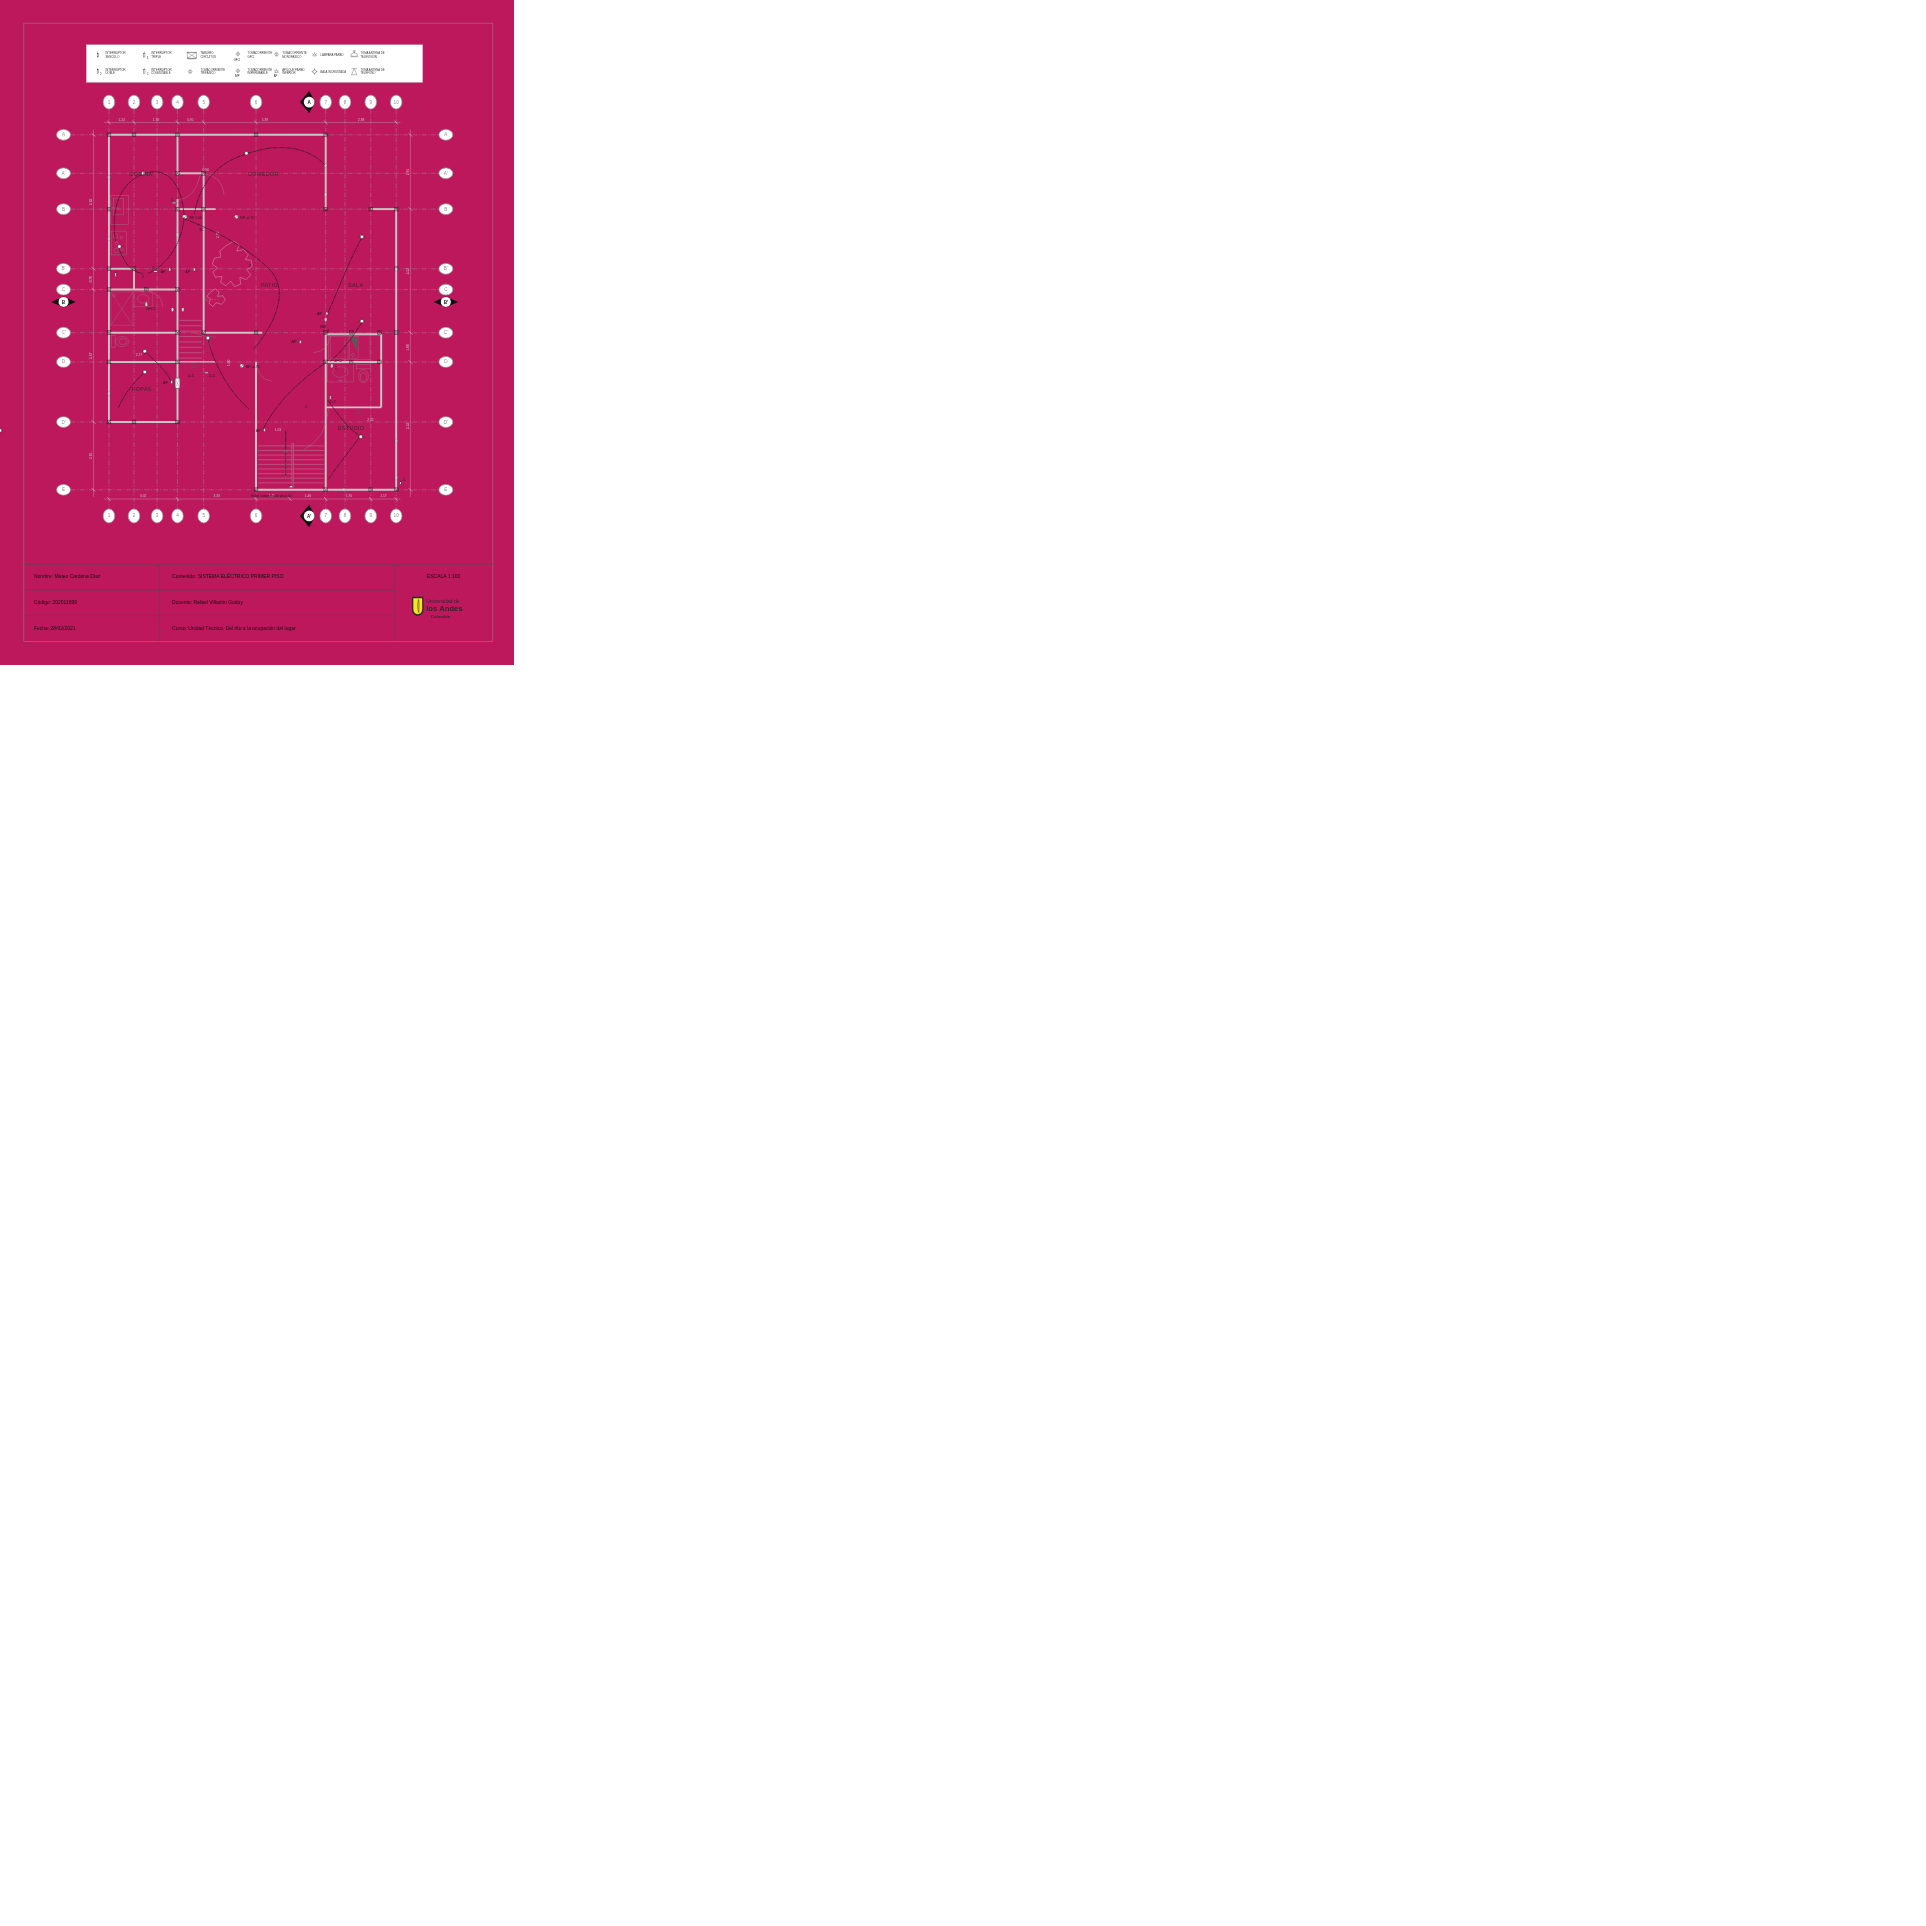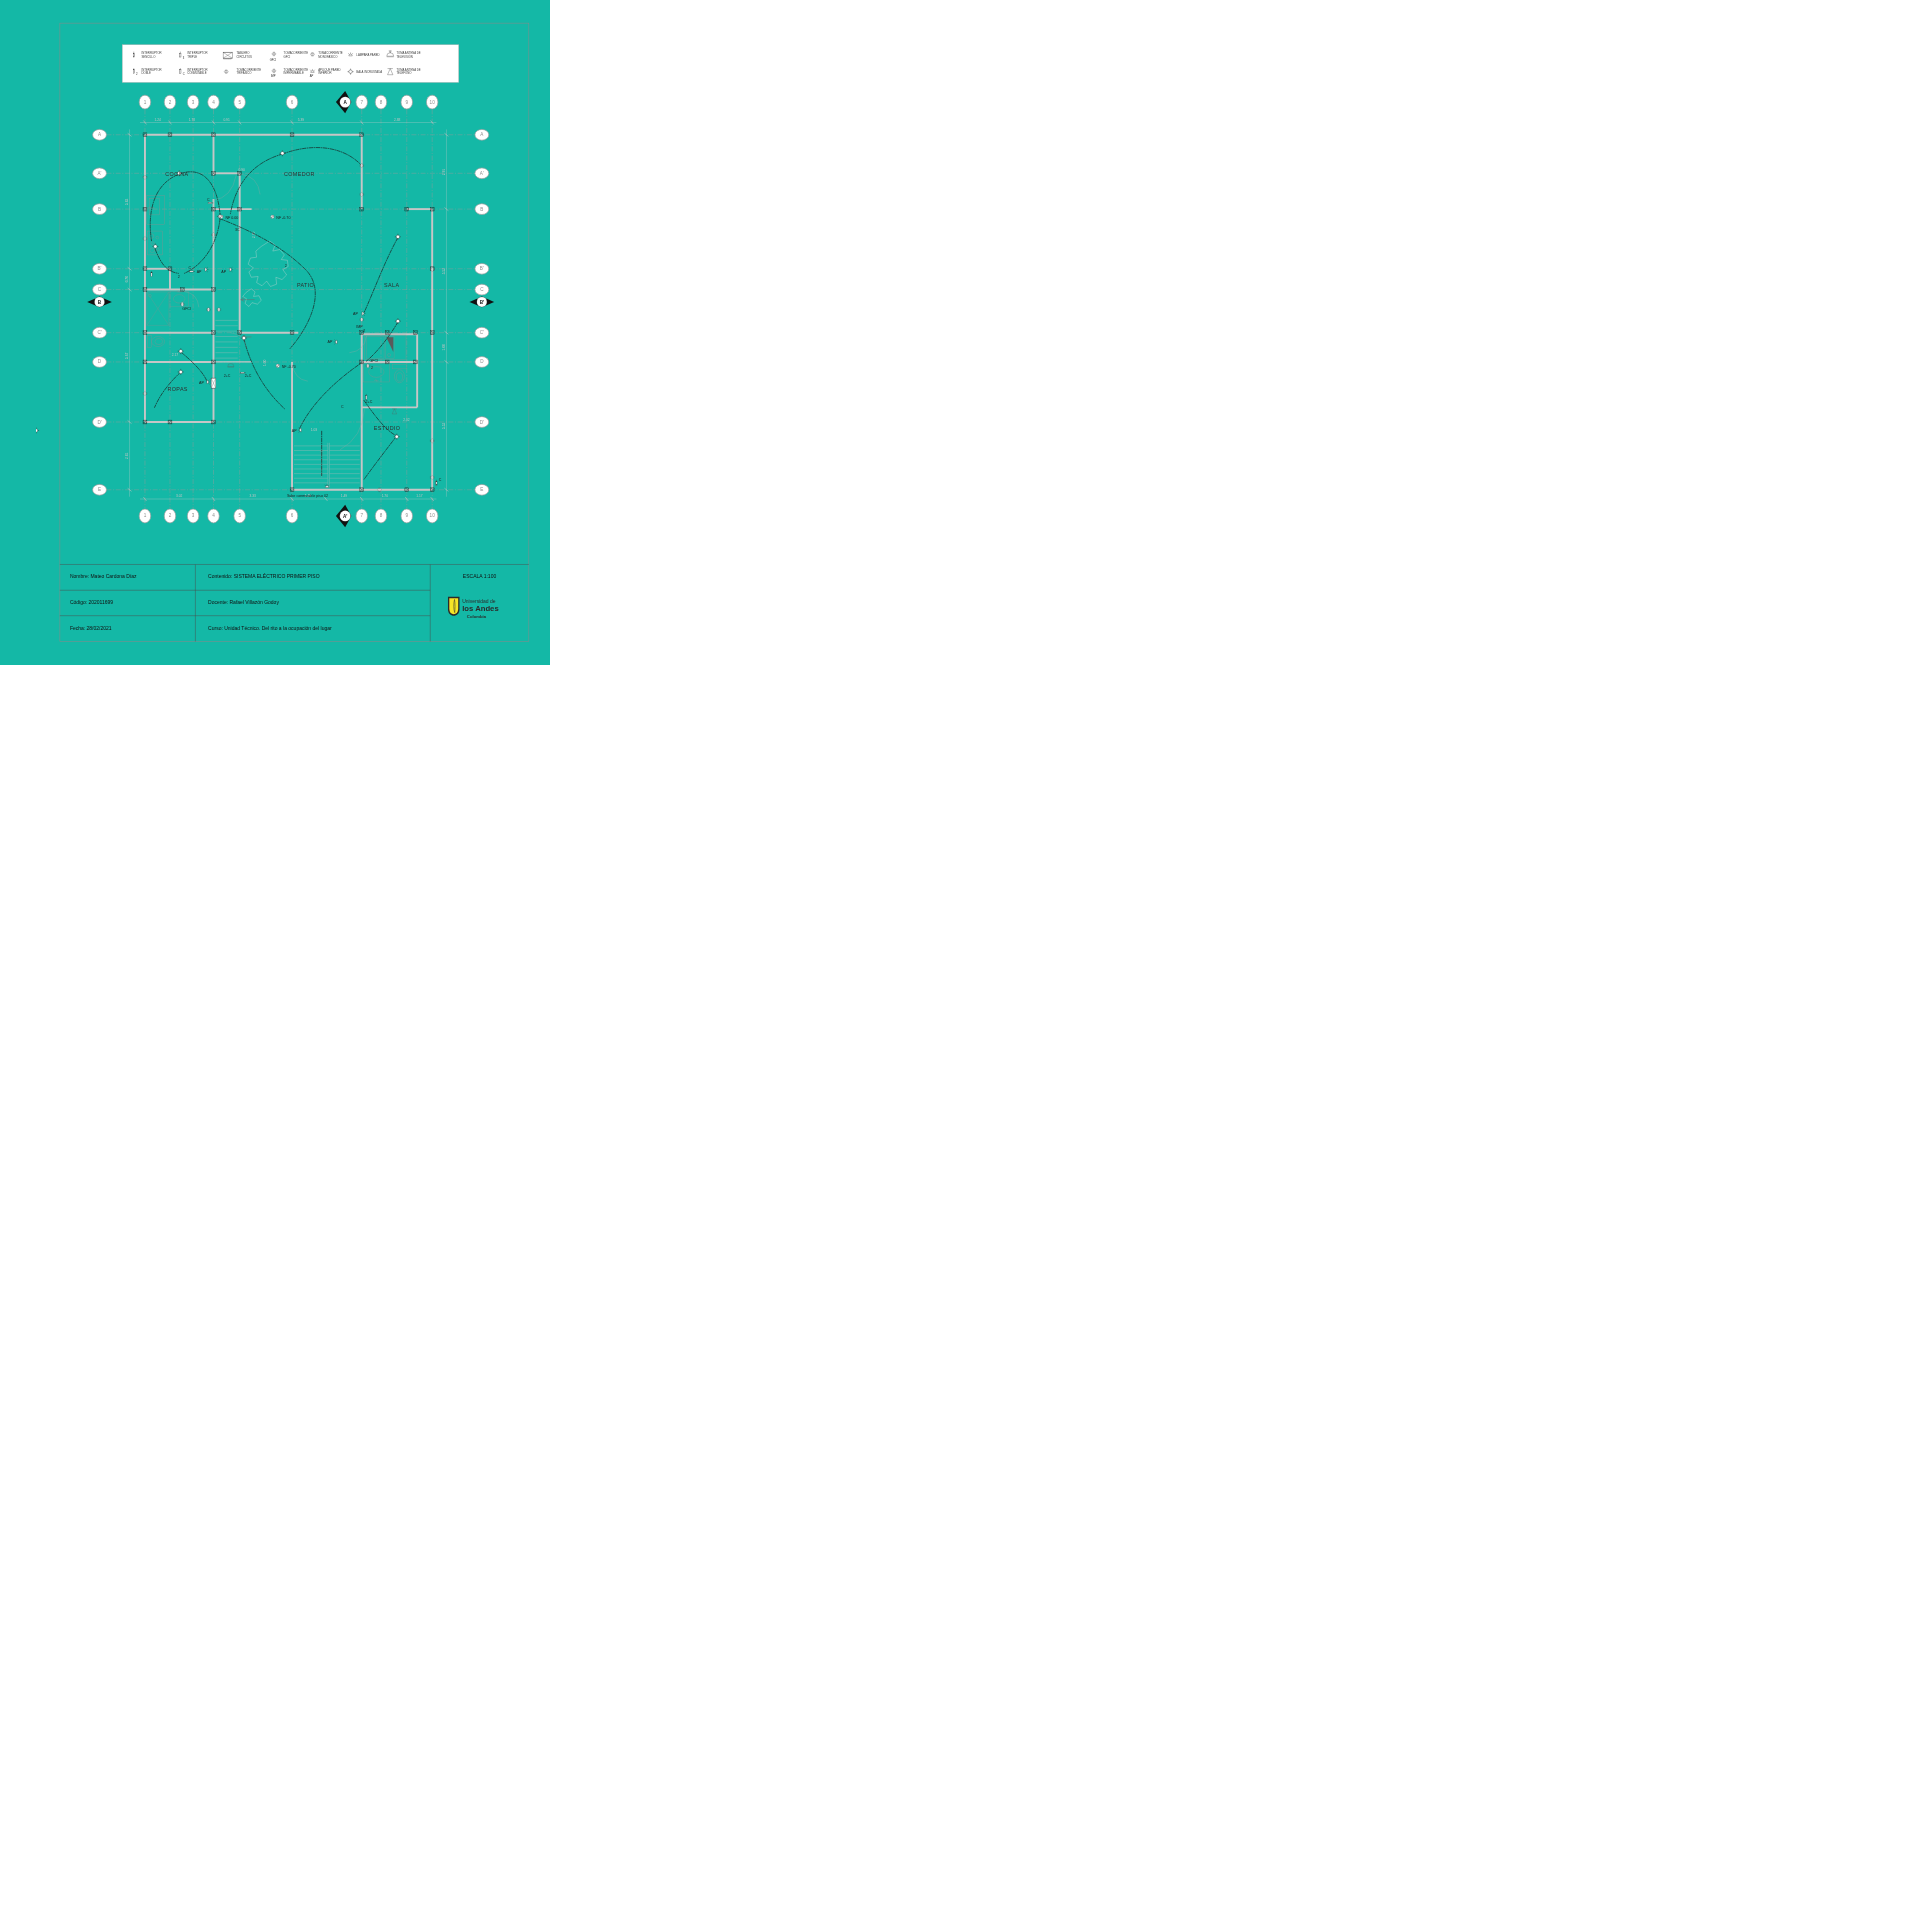--- a/index.html
+++ b/index.html
@@ -1,17 +1,17 @@
 <!DOCTYPE html>
 <html style="font-size:6.2px"><head>
 <meta charset="utf-8">
 <style>
   html,body{margin:0;padding:0;background:#ffffff;}
   body{font-family:"Liberation Sans", sans-serif;}
-  .sheet{position:relative;width:514px;height:665px;background:#14b8a6;padding-left:36px;}
+  .sheet{position:relative;width:514px;height:665px;background:#be185d;}
   svg text{font-family:"Liberation Sans", sans-serif;}
   .roomlbl{fill:#2e2e2e;font-size:14px;letter-spacing:1px;}
   .annlbl{fill:#1e1e1e;font-size:9.5px;}
   .dimlbl{fill:#c4c4c4;font-size:8.5px;}
   .bublbl{fill:#8f8f8f;font-size:12px;}
   .seclbl{fill:#111;font-size:12px;font-weight:bold;}
   .leglbl{fill:#3c3c3c;font-size:7.3px;}
   .legsub{fill:#2a2a2a;font-size:7px;}
   .ttl{fill:#111;font-size:13px;}
   .esc{fill:#111;font-size:13px;}

